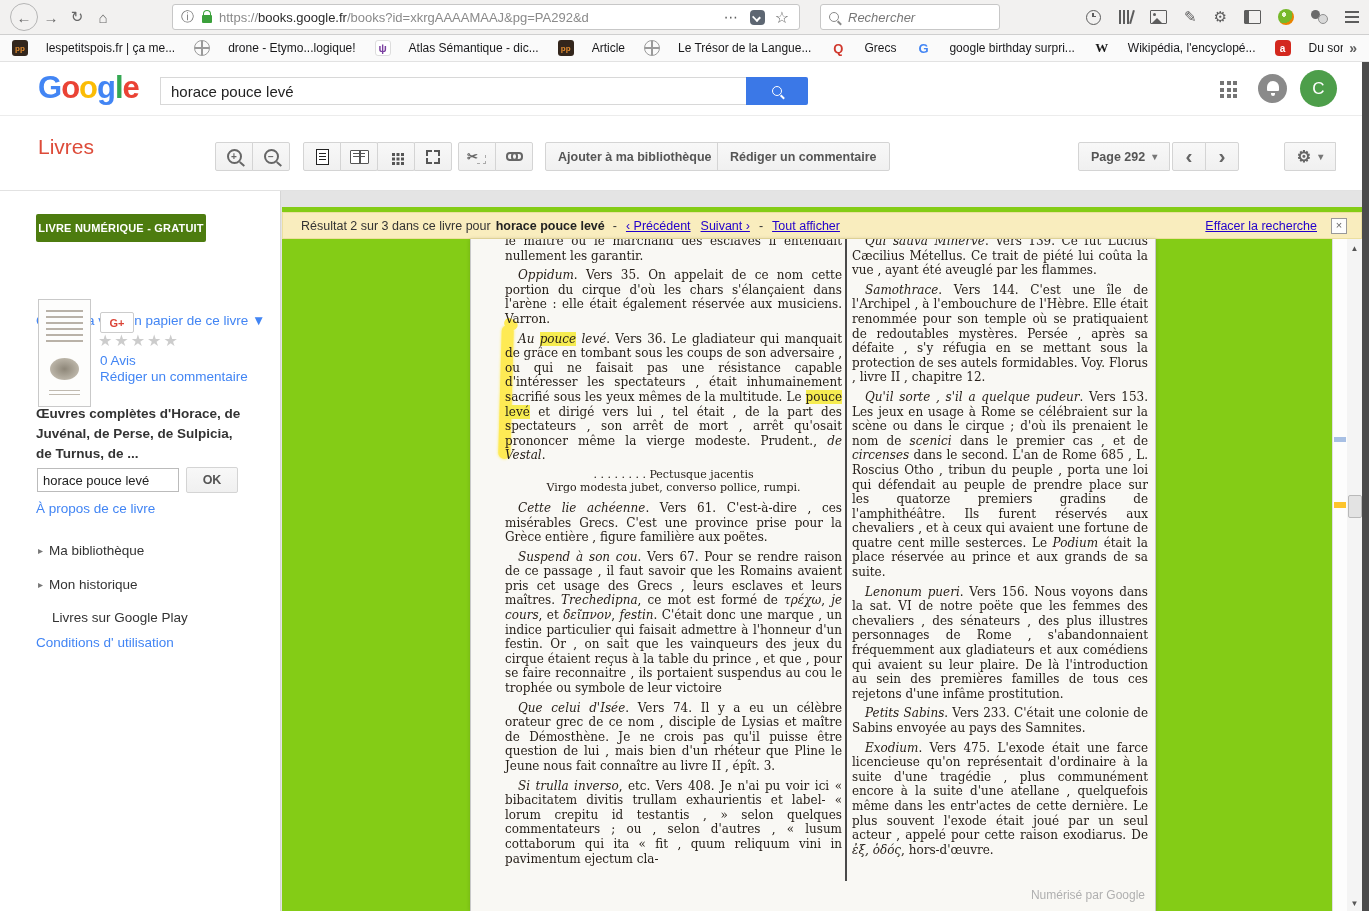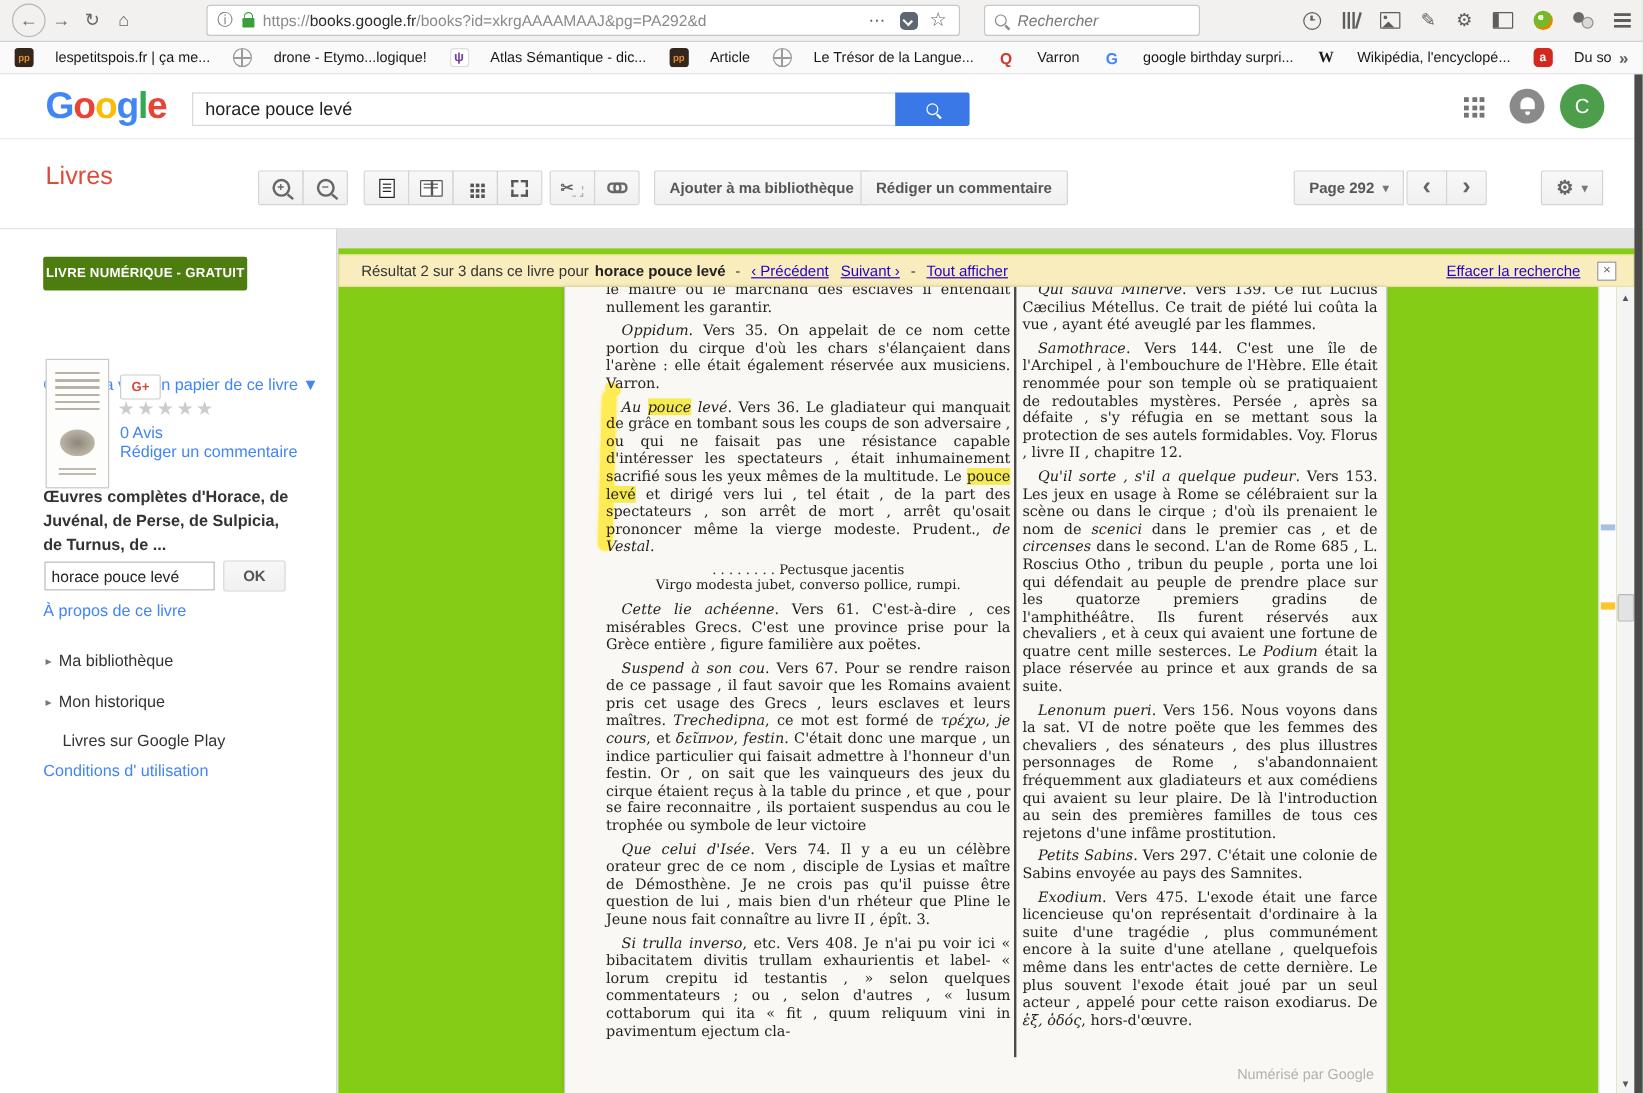--- a/index.html
+++ b/index.html
@@ -284,21 +284,21 @@
       <div class="bookmark">
         <span class="fav fav-pp">pp</span>
         <span class="bm-label">Article</span>
       </div>
       <div class="bookmark">
         <span class="fav fav-globe"></span>
         <span class="bm-label">Le Trésor de la Langue...</span>
       </div>
       <div class="bookmark">
         <span class="fav fav-qwant">Q</span>
-        <span class="bm-label">Varron</span>
+        <span class="bm-label">Grecs</span>
       </div>
       <div class="bookmark">
         <span class="fav fav-google">G</span>
         <span class="bm-label">google birthday surpri...</span>
       </div>
       <div class="bookmark">
         <span class="fav fav-wiki">W</span>
         <span class="bm-label">Wikipédia, l'encyclopé...</span>
       </div>
       <div class="bookmark">
@@ -441,21 +441,21 @@
         <p class="para"><span class="seg-i">Cette lie achéenne</span><span class="seg-n">. Vers 61. C'est-à-dire , ces misérables Grecs. C'est une province prise pour la Grèce entière , figure familière aux poëtes.</span></p>
         <p class="para"><span class="seg-i">Suspend à son cou</span><span class="seg-n">. Vers 67. Pour se rendre raison de ce passage , il faut savoir que les Romains avaient pris cet usage des Grecs , leurs esclaves et leurs maîtres. </span><span class="seg-i">Trechedipna</span><span class="seg-n">, ce mot est formé de </span><span class="seg-i">τρέχω</span><span class="seg-n">, </span><span class="seg-i">je cours</span><span class="seg-n">, et </span><span class="seg-i">δεῖπνον</span><span class="seg-n">, </span><span class="seg-i">festin</span><span class="seg-n">. C'était donc une marque , un indice particulier qui faisait admettre à l'honneur d'un festin. Or , on sait que les vainqueurs des jeux du cirque étaient reçus à la table du prince , et que , pour se faire reconnaitre , ils portaient suspendus au cou le trophée ou symbole de leur victoire</span></p>
         <p class="para"><span class="seg-i">Que celui d'Isée</span><span class="seg-n">. Vers 74. Il y a eu un célèbre orateur grec de ce nom , disciple de Lysias et maître de Démosthène. Je ne crois pas qu'il puisse être question de lui , mais bien d'un rhéteur que Pline le Jeune nous fait connaître au livre II , épît. 3.</span></p>
         <p class="para"><span class="seg-i">Si trulla inverso</span><span class="seg-n">, etc. Vers 408. Je n'ai pu voir ici « bibacitatem divitis trullam exhaurientis et label- « lorum crepitu id testantis , » selon quelques commentateurs ; ou , selon d'autres , « lusum cottaborum qui ita « fit , quum reliquum vini in pavimentum ejectum cla-</span></p>
       </div>
     <div class="bookcol" id="col-right">
         <p class="para"><span class="seg-i">Qui sauva Minerve</span><span class="seg-n">. Vers 139. Ce fut Lucius Cæcilius Métellus. Ce trait de piété lui coûta la vue , ayant été aveuglé par les flammes.</span></p>
         <p class="para"><span class="seg-i">Samothrace</span><span class="seg-n">. Vers 144. C'est une île de l'Archipel , à l'embouchure de l'Hèbre. Elle était renommée pour son temple où se pratiquaient de redoutables mystères. Persée , après sa défaite , s'y réfugia en se mettant sous la protection de ses autels formidables. Voy. Florus , livre II , chapitre 12.</span></p>
         <p class="para"><span class="seg-i">Qu'il sorte , s'il a quelque pudeur</span><span class="seg-n">. Vers 153. Les jeux en usage à Rome se célébraient sur la scène ou dans le cirque ; d'où ils prenaient le nom de </span><span class="seg-i">scenici</span><span class="seg-n"> dans le premier cas , et de </span><span class="seg-i">circenses</span><span class="seg-n"> dans le second. L'an de Rome 685 , L. Roscius Otho , tribun du peuple , porta une loi qui défendait au peuple de prendre place sur les quatorze premiers gradins de l'amphithéâtre. Ils furent réservés aux chevaliers , et à ceux qui avaient une fortune de quatre cent mille sesterces. Le </span><span class="seg-i">Podium</span><span class="seg-n"> était la place réservée au prince et aux grands de sa suite.</span></p>
         <p class="para"><span class="seg-i">Lenonum pueri</span><span class="seg-n">. Vers 156. Nous voyons dans la sat. VI de notre poëte que les femmes des chevaliers , des sénateurs , des plus illustres personnages de Rome , s'abandonnaient fréquemment aux gladiateurs et aux comédiens qui avaient su leur plaire. De là l'introduction au sein des premières familles de tous ces rejetons d'une infâme prostitution.</span></p>
-        <p class="para"><span class="seg-i">Petits Sabins</span><span class="seg-n">. Vers 297. C'était une colonie de Sabins envoyée au pays des Samnites.</span></p>
+        <p class="para"><span class="seg-i">Petits Sabins</span><span class="seg-n">. Vers 233. C'était une colonie de Sabins envoyée au pays des Samnites.</span></p>
         <p class="para"><span class="seg-i">Exodium</span><span class="seg-n">. Vers 475. L'exode était une farce licencieuse qu'on représentait d'ordinaire à la suite d'une tragédie , plus communément encore à la suite d'une atellane , quelquefois même dans les entr'actes de cette dernière. Le plus souvent l'exode était joué par un seul acteur , appelé pour cette raison exodiarus. De </span><span class="seg-i">ἐξ, ὁδός</span><span class="seg-n">, hors-d'œuvre.</span></p>
       </div>
     <div id="watermark">Numérisé par Google</div>
   </div>
 
   <div id="hit-strip">
     <div class="hit" id="hit-blue"></div>
     <div class="hit" id="hit-yellow"></div>
   </div>
   <div id="vscroll">

